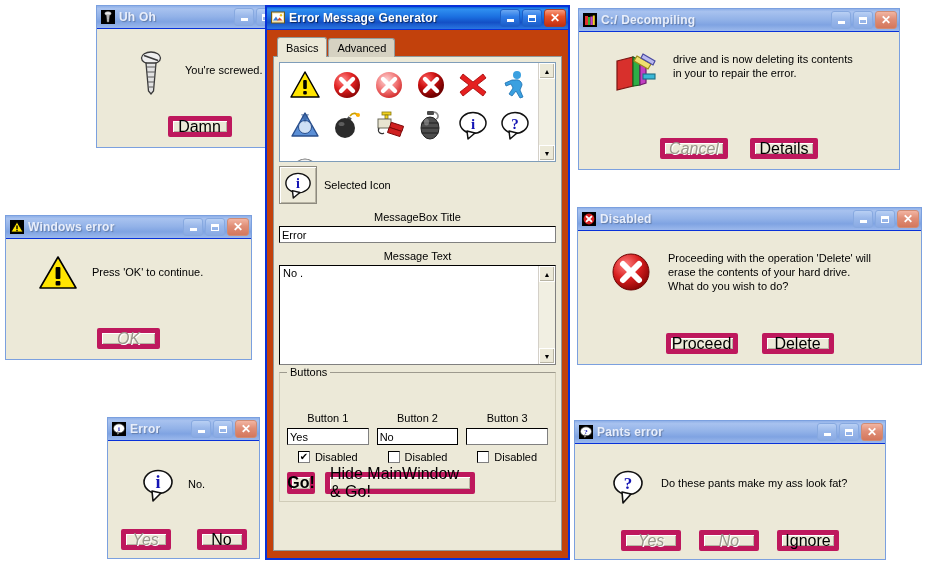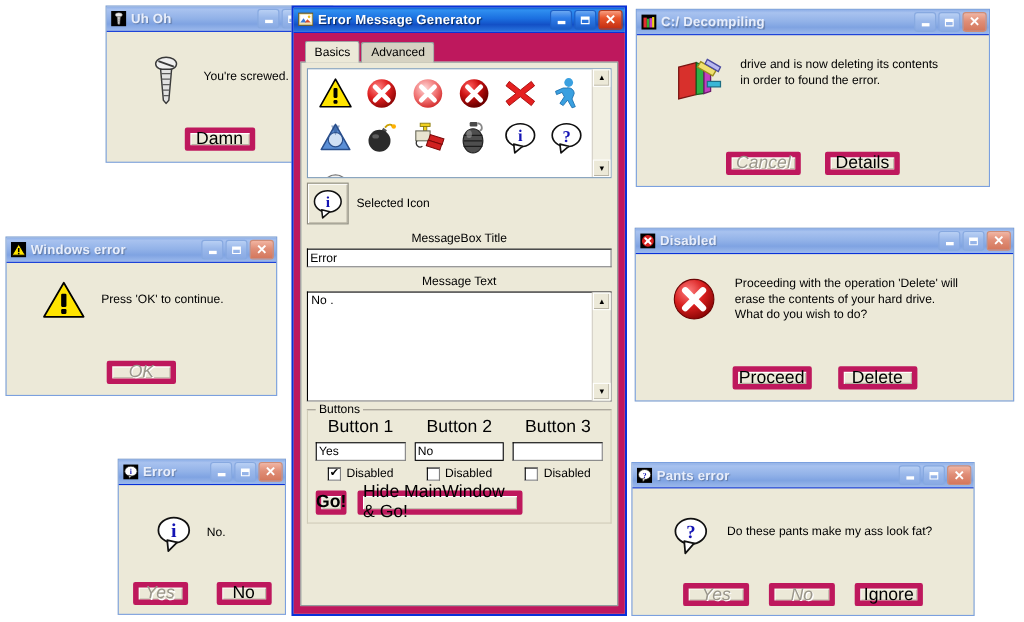--- a/index.html
+++ b/index.html
@@ -40,21 +40,21 @@
   .btn{background:#ece9d8;border:5px solid #be185d;border-radius:2px;
        box-shadow:inset 1px 1px 0 #fff, inset -1px -1px 0 #b8b4a4;
        font-size:16px;font-family:"Liberation Sans",sans-serif;color:#000;
        display:inline-flex;align-items:center;justify-content:center;
        box-sizing:border-box;cursor:default;}
   .btn.dis{color:#9a968b;text-shadow:1px 1px 0 #fff;font-style:italic;}
   svg{display:block;}
 
   
   #mainwin{left:265px;top:5px;width:305px;height:555px;border-width:2px;}
-  #mainwin .body{background:#be185d;padding:5px 6px 6px 6px;height:calc(100% - 23px);}
+  #mainwin .body{background:#c2410c;padding:5px 6px 6px 6px;height:calc(100% - 23px);}
   .tabstrip{display:flex;align-items:flex-end;height:20px;margin:2px 0 0 4px;position:relative;z-index:2;}
   .tab{height:19px;padding:0 8px;display:flex;align-items:center;font-size:11px;
        border:1px solid #919b9c;border-bottom:none;border-radius:3px 3px 0 0;
        background:#d6d2c2;box-sizing:border-box;margin-right:1px;}
   .tab.active{background:#ece9d8;height:20px;border-color:#919b9c;position:relative;top:0;}
   .tabpanel{border:1px solid #919b9c;background:#ece9d8;margin-top:-1px;
             padding:5px;box-sizing:border-box;height:calc(100% - 22px);position:relative;}
   .iconbox{background:#fff;border:1px solid #7f9db9;height:100px;position:relative;
            display:flex;box-sizing:border-box;overflow:hidden;}
   .iconarea{flex:1 1 auto;display:grid;grid-template-columns:repeat(6,1fr);
@@ -76,21 +76,21 @@
          box-sizing:border-box;line-height:14px;color:#000;}
   .areawrap{display:flex;border:1px solid #000;border-right-color:#808080;
             border-bottom-color:#808080;background:#fff;height:100px;box-sizing:border-box;}
   .areawrap .txt{flex:1 1 auto;padding:1px 3px;font-size:11px;line-height:13px;}
   .areawrap .vscroll{border-left:1px solid #d4d0c8;}
   .grp{border:1px solid #d0ccb8;border-top-color:#9d9a8e;margin-top:7px;
        padding:7px 7px 7px 7px;position:relative;box-sizing:border-box;}
   .grp>.cap{position:absolute;top:-7px;left:7px;background:#ece9d8;padding:0 3px;font-size:11px;}
   .brow{display:flex;gap:8px;}
   .bcol{flex:1 1 0;min-width:0;}
-  .bcol .lbl{text-align:center;font-size:16px;margin-bottom:4px;}
+  .bcol .lbl{text-align:center;font-size:11px;margin-bottom:4px;margin-top:32px;}
   .chkrow{display:flex;align-items:center;gap:5px;margin-top:6px;justify-content:center;}
   .chk{width:12px;height:12px;background:#fff;border:1px solid #000;
        border-right-color:#808080;border-bottom-color:#808080;
        display:flex;align-items:center;justify-content:center;
        font-size:10px;line-height:1;box-sizing:border-box;}
   .gorow{display:flex;align-items:center;gap:10px;margin-top:9px;}
 
   
   .dlg .body{display:flex;flex-direction:column;justify-content:space-between;
              padding:0;box-sizing:border-box;}
@@ -261,21 +261,21 @@
           <path d="M4 9 L20 5 L20 34 L4 38 Z" fill="#d8302c" stroke="#7a1512" stroke-width="1.2"></path>
           <path d="M20 5 L27 8 L27 33 L20 34 Z" fill="#2fae46" stroke="#16631f" stroke-width="1.2"></path>
           <path d="M27 8 L33 11 L33 31 L27 33 Z" fill="#c23fc2" stroke="#6e1c6e" stroke-width="1.2"></path>
           <path d="M24 4 L38 12 L35 17 L21 9 Z" fill="#efe070" stroke="#9a8c1a" stroke-width="1.2"></path>
           <path d="M30 2 L42 9 L40 13 L28 6 Z" fill="#b9b9f0" stroke="#4a4aa0" stroke-width="1.2"></path>
           <rect x="30" y="22" width="12" height="5" fill="#39b7d6" stroke="#1d6e84" stroke-width="1.1"></rect>
         </svg>
       </span>
       <span class="dlgtext" style="margin-top:4px;">
         <div>drive and is now deleting its contents</div>
-        <div>in order to found the error.</div>
+        <div>in your to repair the error.</div>
       </span>
     </div>
     <div class="dlgbtns" style="margin-top:22px;gap:22px;">
       <span class="btn dis" style="width:68px;height:21px;">Cancel</span>
       <span class="btn" style="width:68px;height:21px;">Details</span>
     </div>
   </div>
 </div>
 
 <div class="win inactive dlg" id="warn">

